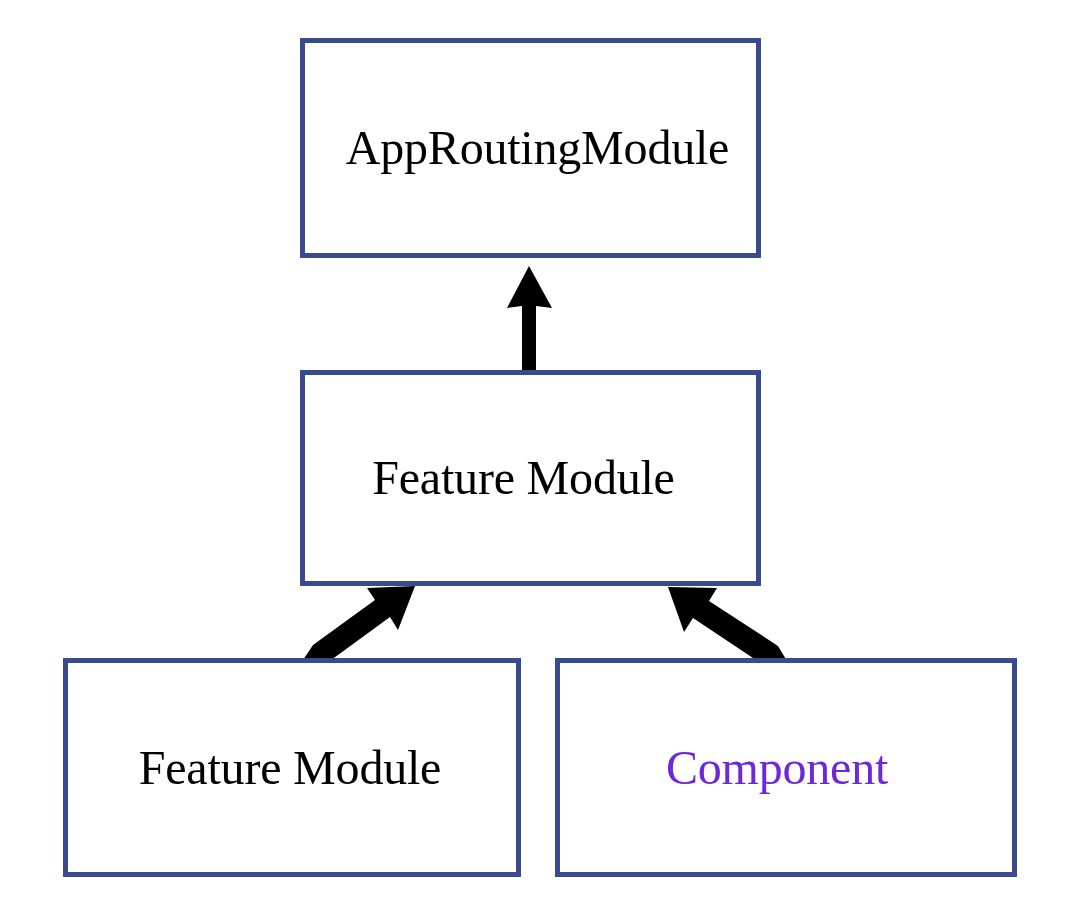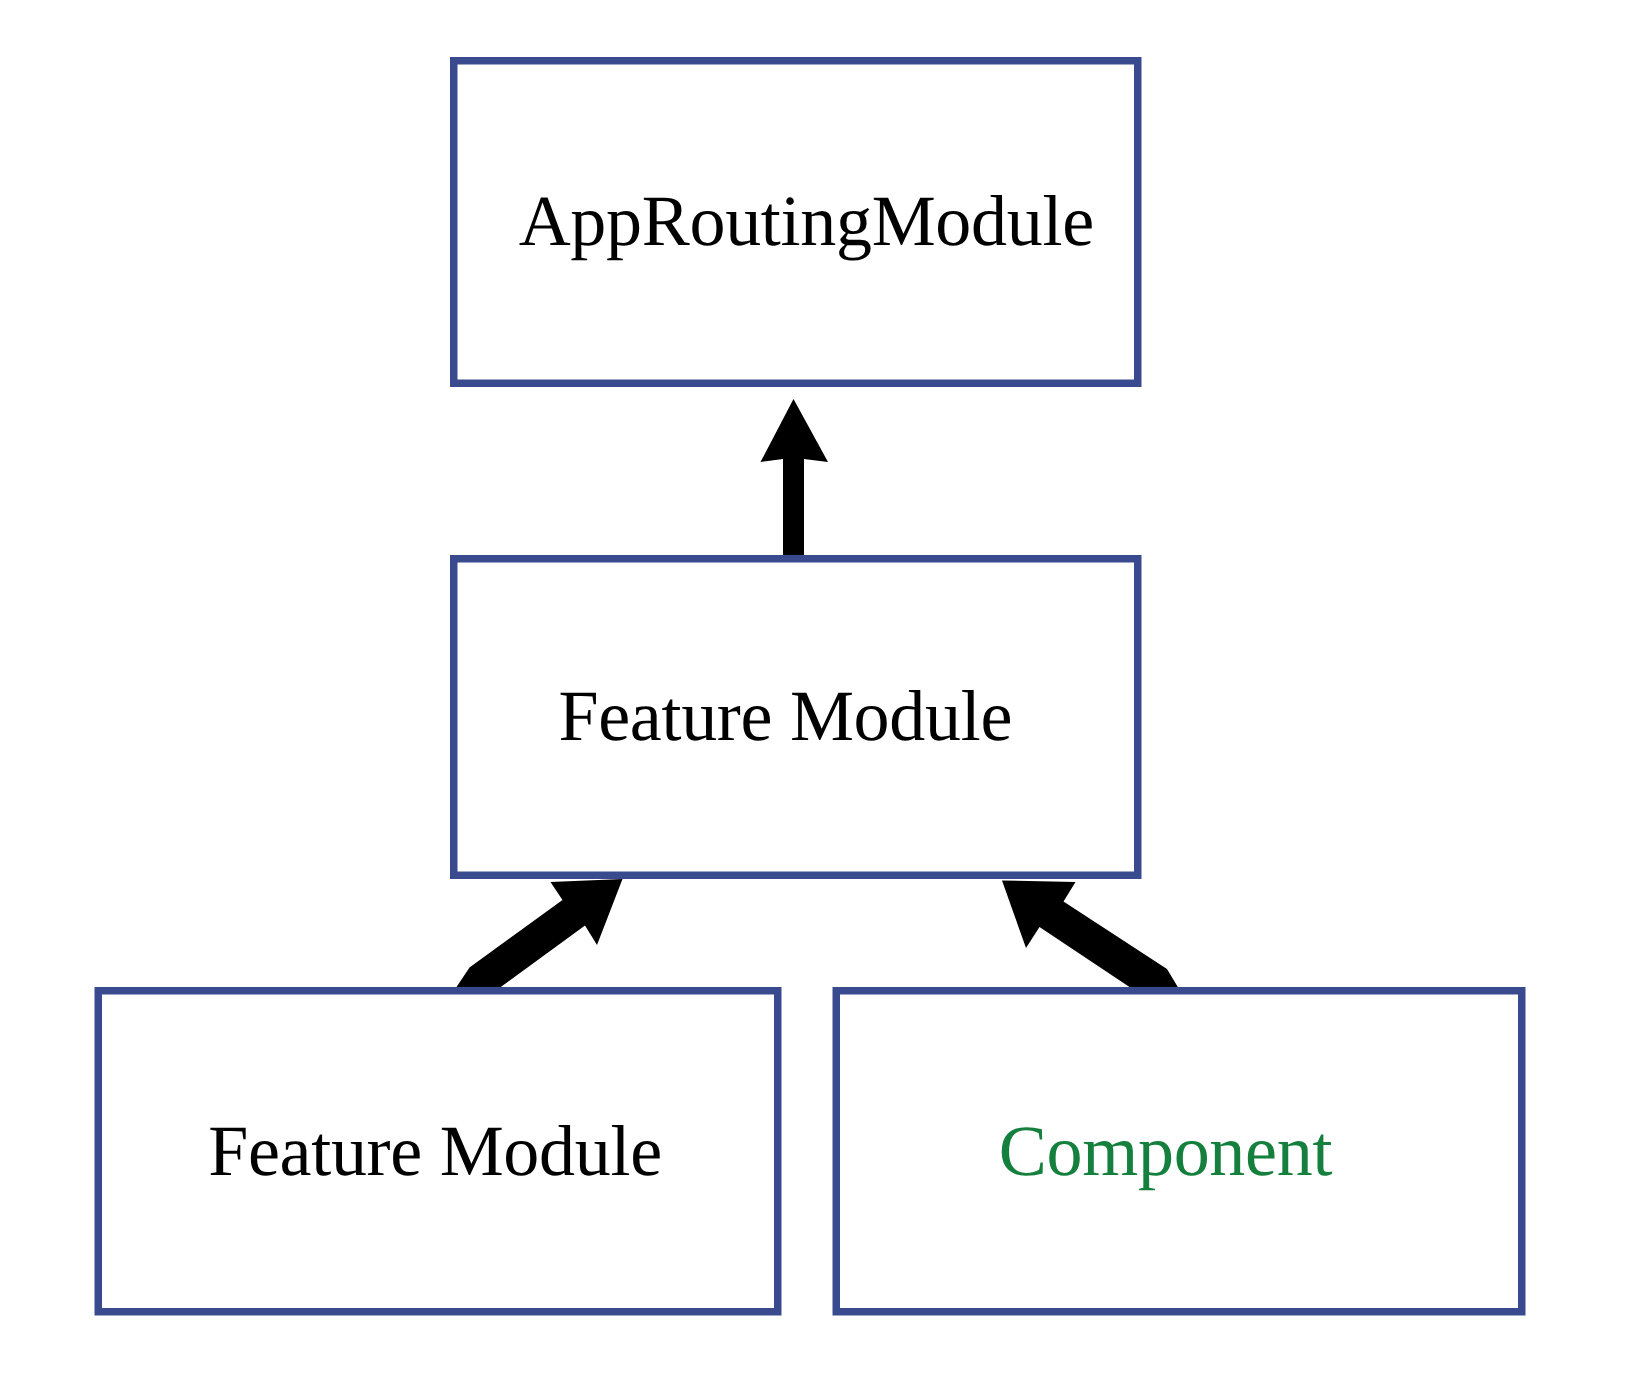--- a/index.html
+++ b/index.html
@@ -116,16 +116,16 @@
 
   <div class="node-box" id="node-feature-module" style="border-color: rgb(58, 74, 143); left: 300px; top: 370px; width: 461px; height: 216px; border-width: 5px; background: rgb(255, 255, 255);">
     <span class="node-label" style="color: rgb(0, 0, 0);">Feature Module</span>
   </div>
 
   <div class="node-box" id="node-routing-module" style="border-color: rgb(58, 74, 143); left: 63px; top: 658px; width: 458px; height: 219px; border-width: 5px; background: rgb(255, 255, 255);">
     <span class="node-label" style="color: rgb(0, 0, 0);">Feature Module</span>
   </div>
 
   <div class="node-box" id="node-component" style="border-color: rgb(58, 74, 143); left: 555px; top: 658px; width: 462px; height: 219px; border-width: 5px; background: rgb(255, 255, 255);">
-    <span class="node-label" style="color: #15803d;">Component</span>
+    <span class="node-label" style="color: #6d28d9;">Component</span>
   </div>
 
 </div>
 
 </body></html>

